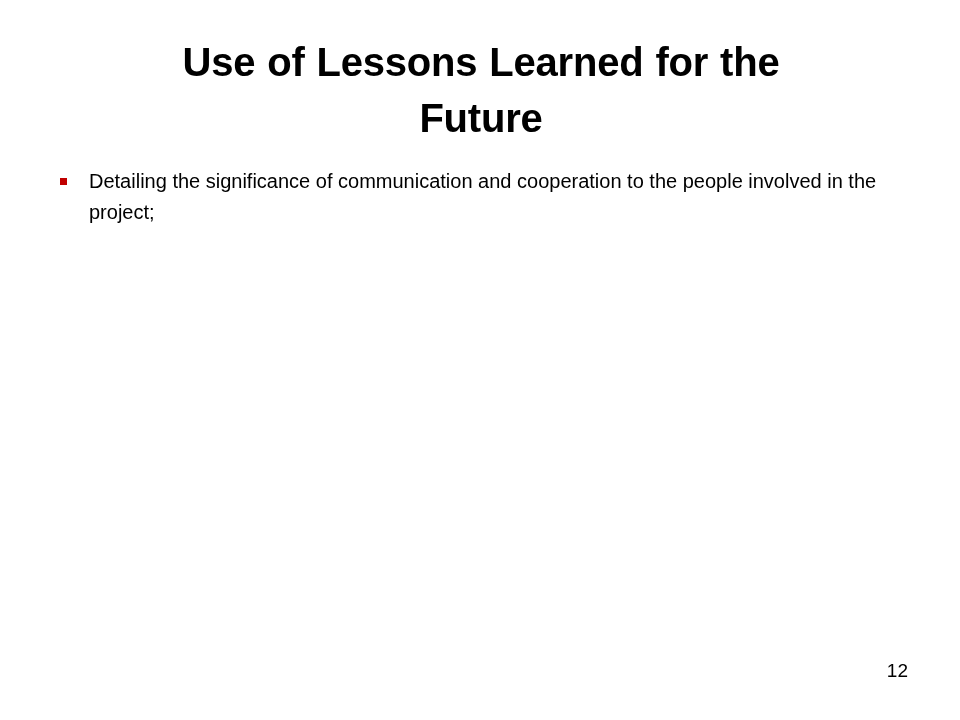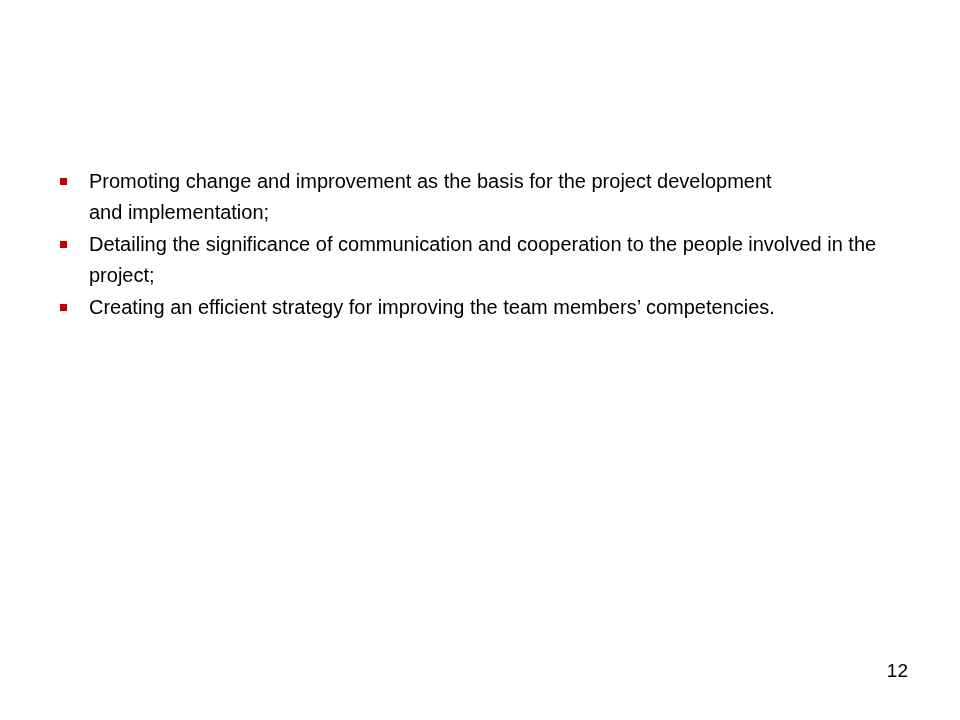--- a/index.html
+++ b/index.html
@@ -86,35 +86,30 @@
     line-height: 22px;
     color: #000000;
     font-family: "Liberation Sans", sans-serif;
   }
 </style>
 </head>
 <body>
 
 <div class="slide">
 
+  <div class="title-block">
+    <h1 class="slide-title">Use of Lessons Learned for the Future</h1>
+  </div>
 
   <div class="body-block">
 
-    <div class="bullet-item b1">
-      <span class="bullet-marker"></span>
-      <span class="bullet-text">Promoting change and improvement as the basis for the project development and implementation;</span>
-    </div>
 
     <div class="bullet-item b2">
       <span class="bullet-marker"></span>
       <span class="bullet-text">Detailing the significance of communication and cooperation to the people involved in the project;</span>
     </div>
 
-    <div class="bullet-item b3">
-      <span class="bullet-marker"></span>
-      <span class="bullet-text">Creating an efficient strategy for improving the team members’ competencies.</span>
-    </div>
 
   </div>
 
   <div class="page-number">12</div>
 
 </div>
 
 </body></html>

